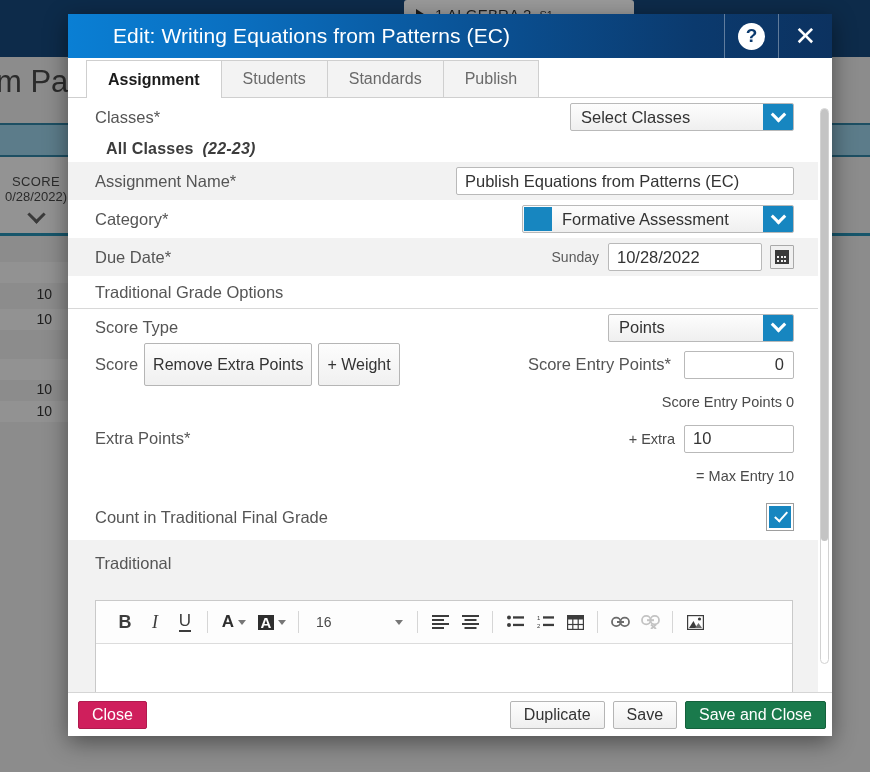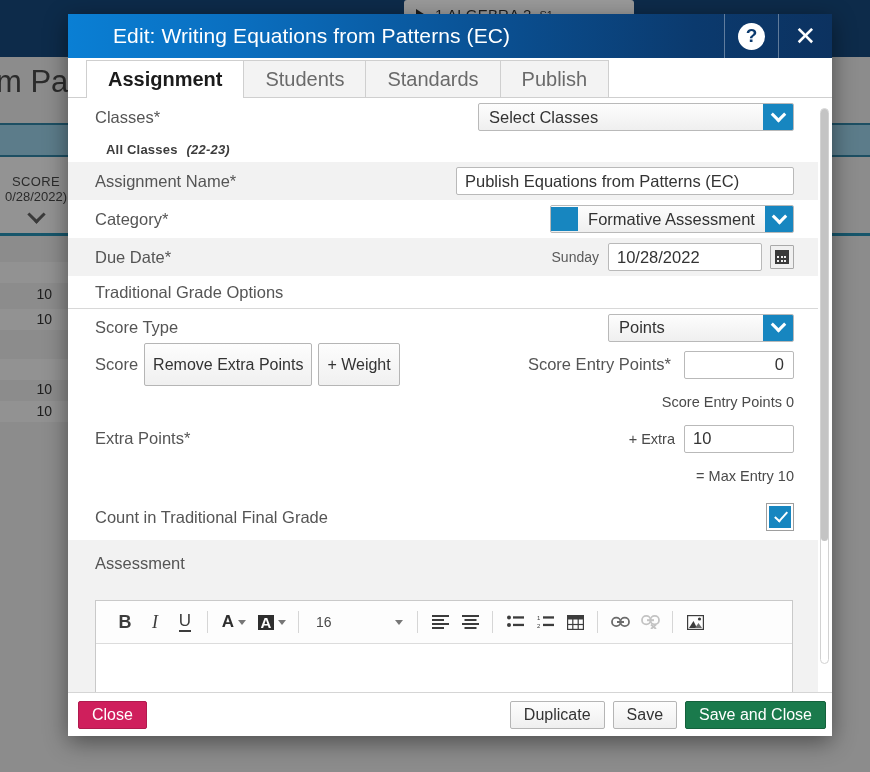--- a/index.html
+++ b/index.html
@@ -113,21 +113,21 @@
     flex: 0 0 40px; height: 40px;
     display: flex; align-items: flex-end;
     padding-left: 18px;
     background: #fff;
     border-bottom: 1px solid #cfcfcf;
   }
   .tab {
     height: 37px;
     padding: 0 21px;
     display: flex; align-items: center;
-    font-size: 20px;
+    font-size: 16px;
     color: #6a6a6a;
     background: #f3f3f3;
     border: 1px solid #cfcfcf;
     border-bottom: none;
     margin-right: -1px;
     cursor: pointer;
     white-space: nowrap;
     justify-content: flex-end;
   }
   .tab.active {
@@ -173,21 +173,21 @@
   .row .lbl {
     font-size: 16.5px; color: #555;
     flex: 0 0 auto;
   }
   .row .spacer { flex: 1 1 auto; }
 
   .subrow {
     padding: 0 24px 0 38px;
     height: 26px;
     display: flex; align-items: center;
-    font-size: 13px; font-weight: bold; color: #3c3c3c;
+    font-size: 16px; font-weight: bold; color: #3c3c3c;
     letter-spacing: .2px;
   }
   .subrow .yr { margin-left: 9px; font-style: italic; }
 
   
   .select {
     display: flex; align-items: stretch;
     height: 28px;
     border: 1px solid #b9b9b9;
     background: linear-gradient(to bottom,#fdfdfd,#efefef);
@@ -206,22 +206,22 @@
   .select .caret {
     flex: 0 0 30px;
     background: #1786c0;
     display: flex; align-items: center; justify-content: center;
   }
   .caret-glyph {
     width: 11px; height: 11px;
     border-right: 3px solid #fff; border-bottom: 3px solid #fff;
     transform: rotate(45deg) translate(-2px,-2px);
   }
-  .sel-classes { width: 316px; gap: 33px; }
-  .sel-category { width: 244px; justify-content: center; }
+  .sel-classes { width: 224px; gap: 33px; }
+  .sel-category { width: 272px; justify-content: center; }
   .sel-scoretype { width: 186px; }
 
   .txtbox {
     height: 28px;
     border: 1px solid #b9b9b9;
     background: #fff;
     border-radius: 2px;
     display: flex; align-items: center;
     padding: 0 8px;
     font-size: 16.5px; color: #333;
@@ -518,21 +518,21 @@
       <div class="row" style="height:46px">
         <span class="lbl">Count in Traditional Final Grade</span>
         <span class="spacer"></span>
         <div class="checkbox">
           <span class="inner">
               <i class="chk-glyph"></i>
             </span>
         </div>
       </div>
 
-      <div class="desc-head">Assessment</div>
+      <div class="desc-head">Traditional</div>
 
       <div class="editor-wrap">
         <div class="editor">
           <div class="ed-toolbar">
 
             <div class="ti">
                 <b style="font-size:18px">B</b>
               </div>
             <div class="ti">
                 <i style="font-size:18px;font-family:'Liberation Serif',serif">I</i>

